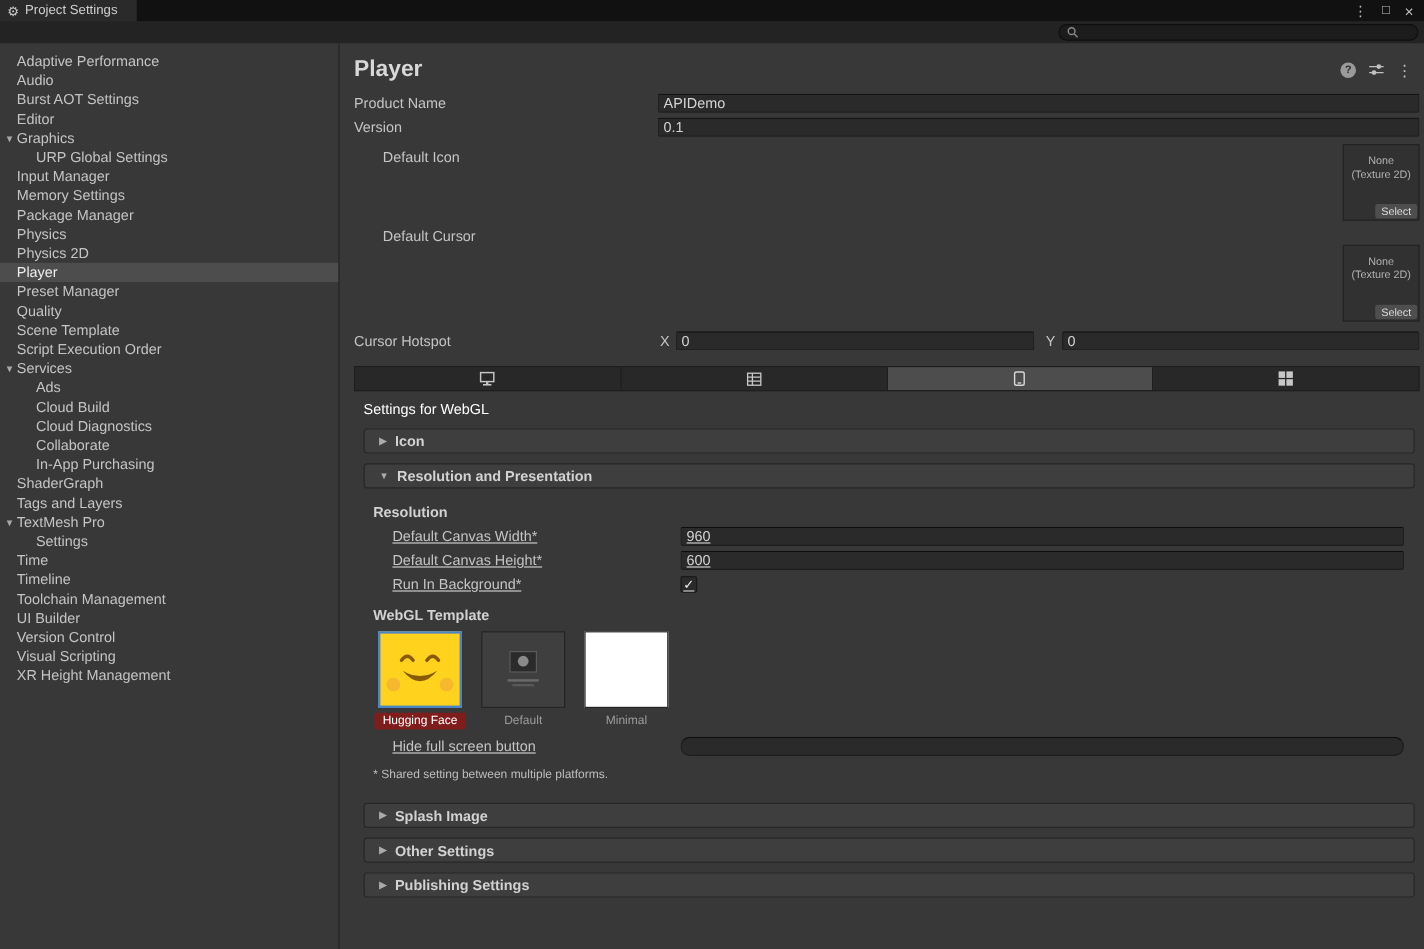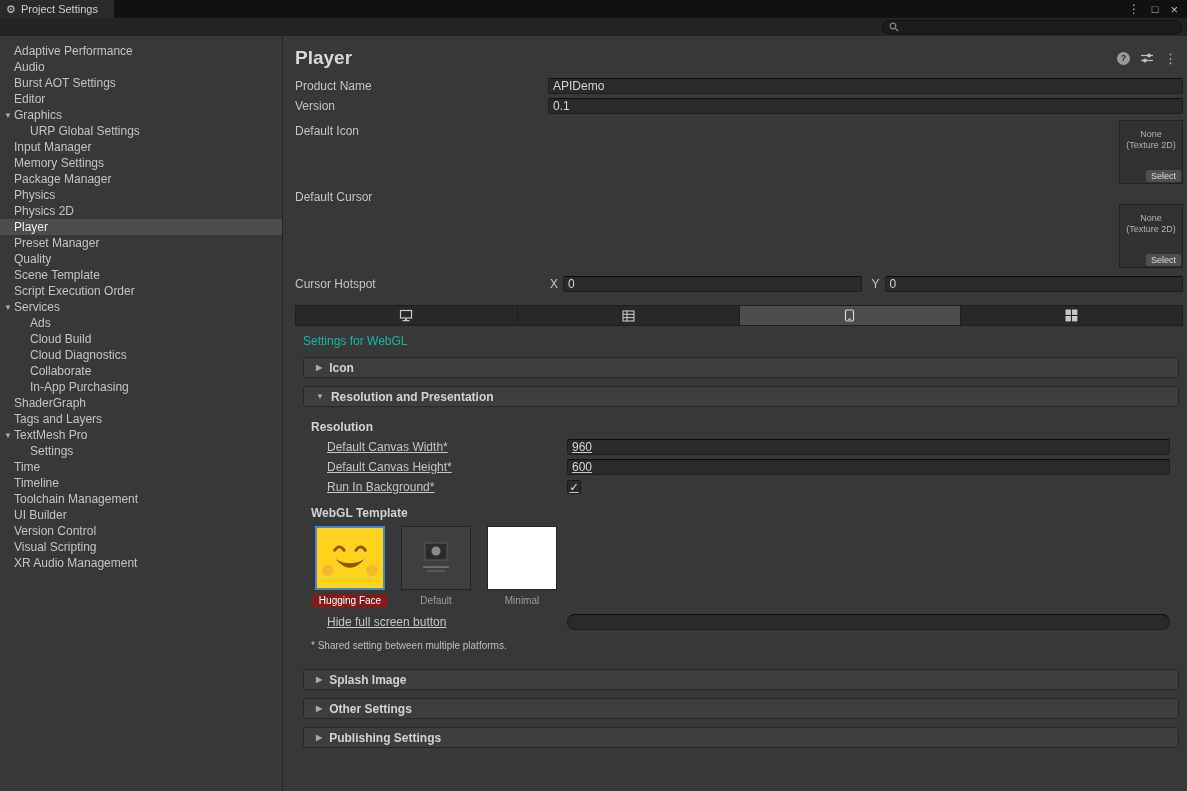--- a/index.html
+++ b/index.html
@@ -40,36 +40,36 @@
   .help-circle { width:13px; height:13px; border-radius:50%; background:#9A9A9A; color:#2B2B2B;
                  font-size:9px; font-weight:bold; display:flex; align-items:center; justify-content:center; }
   .kebab { font-size:13px; color:#C0C0C0; }
   .prow { display:flex; align-items:center; padding:0 4px 0 12px; height:20px; }
   .plabel { width:253px; flex-shrink:0; color:#C4C4C4; }
   .tfield { flex:1; height:16px; background:#2A2A2A; border:1px solid #1E1E1E; border-top-color:#0D0D0D;
             border-radius:2px; color:#D4D4D4; font-size:12px; padding:0 4px; font-family:inherit; outline:none; min-width:0; }
   .tfield.pill { border-radius:8px; }
   
   .tex-row { height:auto; align-items:flex-start; margin-top:4px; }
-  .tex-row .plabel { padding-top:4px; }
+  .tex-row .plabel { padding-top:4px;margin-left:24px; }
   .tex-box { margin-left:auto; width:64px; height:64px; background:#313131; border:1px solid #222222;
              position:relative; text-align:center; font-size:9px; color:#B2B2B2; }
   .tex-none { padding-top:8px; line-height:11px; }
   .select-btn { position:absolute; bottom:1px; right:1px; background:#4E4E4E; color:#DDD; border:none;
                 font-size:9px; font-family:inherit; padding:1px 5px; border-radius:2px; cursor:default; }
   .axis-lbl { margin:0 5px 0 2px; color:#C4C4C4; }
   .axis-lbl.y { margin-left:10px; }
   
   .plat-tabs { margin:11px 4px 0 12px; display:flex; height:21px; background:#282828; border:1px solid #1E1E1E; }
   .plat-tab { flex:1; display:flex; align-items:center; justify-content:center; border-right:1px solid #1E1E1E; cursor:default; }
   .plat-tab:last-child { border-right:none; }
   .plat-tab.selected { background:#4D4D4D; }
   
   .settings-area { margin:8px 8px 0 20px; }
-  .settings-for { margin:4px 0 9px 0; color:#14b8a6; }
+  .settings-for { margin:4px 0 9px 0; color:#ffffff; }
   .section-header { height:21px; background:#3E3E3E; border:1px solid #272727; border-radius:3px;
                     display:flex; align-items:center; font-weight:bold; color:#D2D2D2;
                     margin-bottom:8px; padding-left:12px; gap:7px; cursor:default; }
   .section-header .fold { font-size:8px; color:#ABABAB; }
   .section-body { padding:2px 0 6px 8px; }
   .subheading { font-weight:bold; color:#D2D2D2; height:20px; line-height:20px; }
   .irow { display:flex; align-items:center; height:20px; padding:0 9px 0 16px;text-decoration:underline; }
   .ilabel { width:240px; flex-shrink:0; color:#C4C4C4; }
   .checkbox { width:14px; height:14px; background:#2A2A2A; border:1px solid #191919; border-radius:2px;
               display:flex; align-items:center; justify-content:center; font-size:11px; color:#ECECEC; }
@@ -237,21 +237,21 @@
     <div class="side-item">
         <span class="fold"></span>
         <span class="lbl">Version Control</span>
       </div>
     <div class="side-item">
         <span class="fold"></span>
         <span class="lbl">Visual Scripting</span>
       </div>
     <div class="side-item">
         <span class="fold"></span>
-        <span class="lbl">XR Audio Management</span>
+        <span class="lbl">XR Height Management</span>
       </div>
   </div>
 
   <div class="main">
     <div class="main-header">
       <h1>Player</h1>
       <div class="header-icons">
         <span class="help-circle">?</span>
         <svg width="14" height="12" viewBox="0 0 14 12">
           <line x1="1" y1="3.5" x2="13" y2="3.5" stroke="#C0C0C0" stroke-width="1.2"></line>

